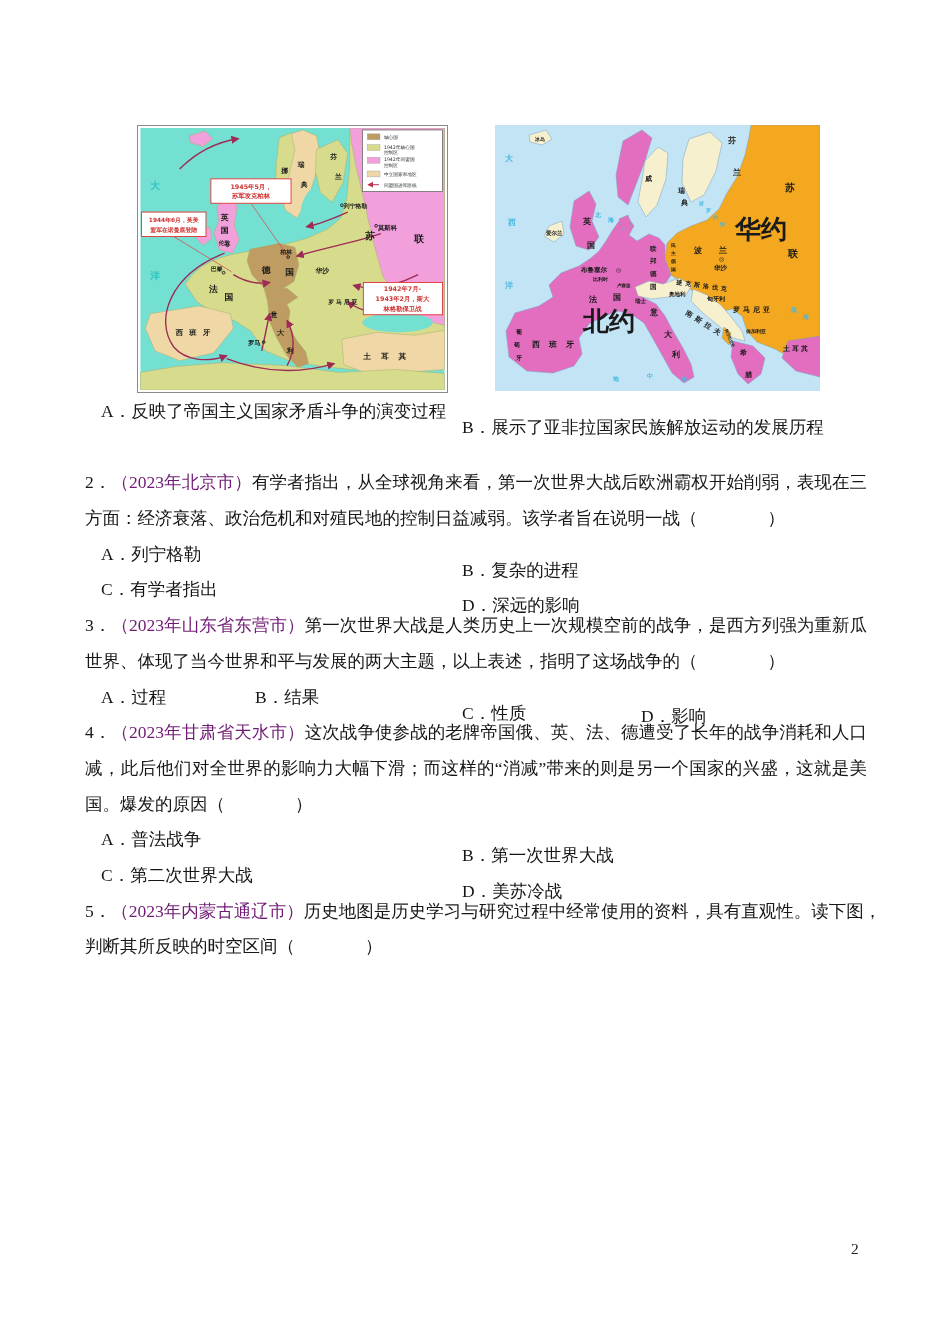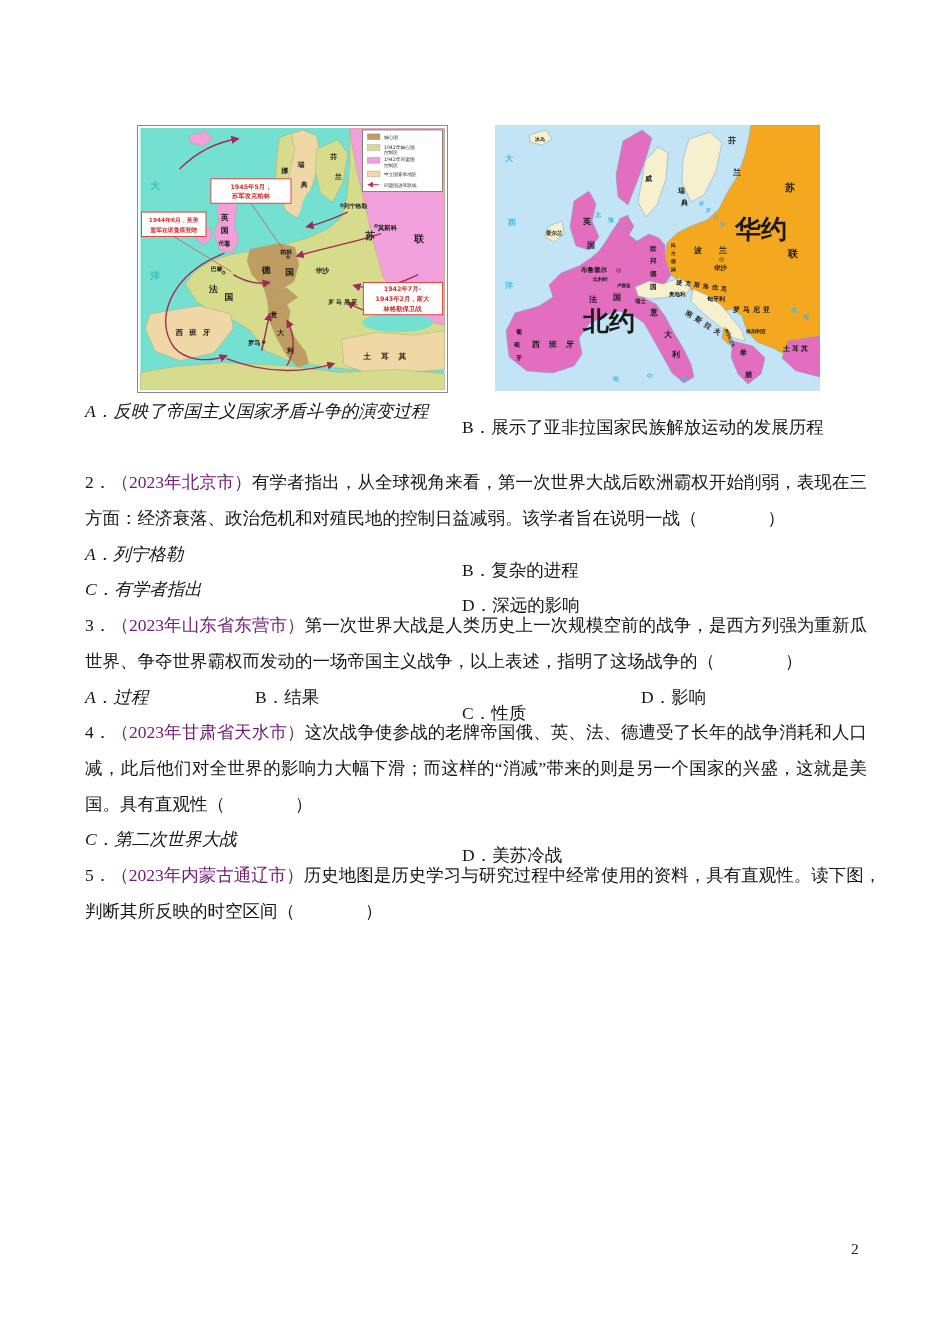--- a/index.html
+++ b/index.html
@@ -7,24 +7,24 @@
        font-family:"Liberation Serif","DejaVu Serif",serif;color:#111;}
   .maps-row{position:absolute;left:137px;top:125px;display:flex;gap:47px;}
   .map-frame{box-sizing:border-box;border:1px solid #8a8a8a;background:#fff;padding:2px;width:311px;height:268px;}
   .map2-frame{width:325px;height:266px;}
   svg text{font-family:"DejaVu Sans","Liberation Sans",sans-serif;}
   .content{position:absolute;left:85px;top:394px;width:782px;font-size:17.5px;line-height:35.7px;color:#161616;}
   .line{position:relative;height:35.7px;white-space:nowrap;}
   .fill{text-align:justify;text-align-last:justify;white-space:normal;height:35.7px;overflow:hidden;}
   .tag{color:#701a75;}
   .opt{position:absolute;top:0;}
-  .c0{left:0;font-style:italic;}
+  .c0{left:16px;}
   .c185{left:170px;}
   .c370{left:377px;margin-top:16px;}
-  .c556{left:556px;}
+  .c556{left:556px;margin-top:19px;}
   .page-num{position:absolute;left:851px;top:1240px;font-size:15.5px;color:#222;}
 </style>
 </head>
 <body>
 
 <div class="maps-row">
 
   <div class="map-frame">
   <svg width="305" height="262" viewBox="0 0 311 268">
     <defs>
@@ -255,36 +255,40 @@
     <span class="opt c370">B．复杂的进程</span>
   </div>
   <div class="line">
     <span class="opt c0">C．有学者指出</span>
     <span class="opt c370">D．深远的影响</span>
   </div>
   <div class="line fill">
     <span>3．</span><span class="tag">（2023年山东省东营市）</span><span>第一次世界大战是人类历史上一次规模空前的战争，是西方列强为重新瓜分</span>
   </div>
   <div class="line">
-    <span>世界、争夺世界霸权而发动的一场帝国主义战争，以上表述，指明了这场战争的（　　　　）</span>
+    <span>世界、体现了当今世界和平与发展的两大主题，以上表述，指明了这场战争的（　　　　）</span>
   </div>
   <div class="line">
     <span class="opt c0">A．过程</span>
     <span class="opt c185">B．结果</span>
     <span class="opt c370">C．性质</span>
     <span class="opt c556">D．影响</span>
   </div>
   <div class="line fill">
     <span>4．</span><span class="tag">（2023年甘肃省天水市）</span><span>这次战争使参战的老牌帝国俄、英、法、德遭受了长年的战争消耗和人口锐</span>
   </div>
   <div class="line fill">
     <span>减，此后他们对全世界的影响力大幅下滑；而这样的“消减”带来的则是另一个国家的兴盛，这就是美</span>
   </div>
   <div class="line">
-    <span>国。具有直观性（　　　　）</span>
+    <span>国。爆发的原因（　　　　）</span>
+  </div>
+  <div class="line">
+    <span class="opt c0">A．普法战争</span>
+    <span class="opt c370">B．第一次世界大战</span>
   </div>
   <div class="line">
     <span class="opt c0">C．第二次世界大战</span>
     <span class="opt c370">D．美苏冷战</span>
   </div>
   <div class="line">
     <span>5．</span><span class="tag">（2023年内蒙古通辽市）</span><span>历史地图是历史学习与研究过程中经常使用的资料，具有直观性。读下图，</span>
   </div>
   <div class="line">
     <span>判断其所反映的时空区间（　　　　）</span>

